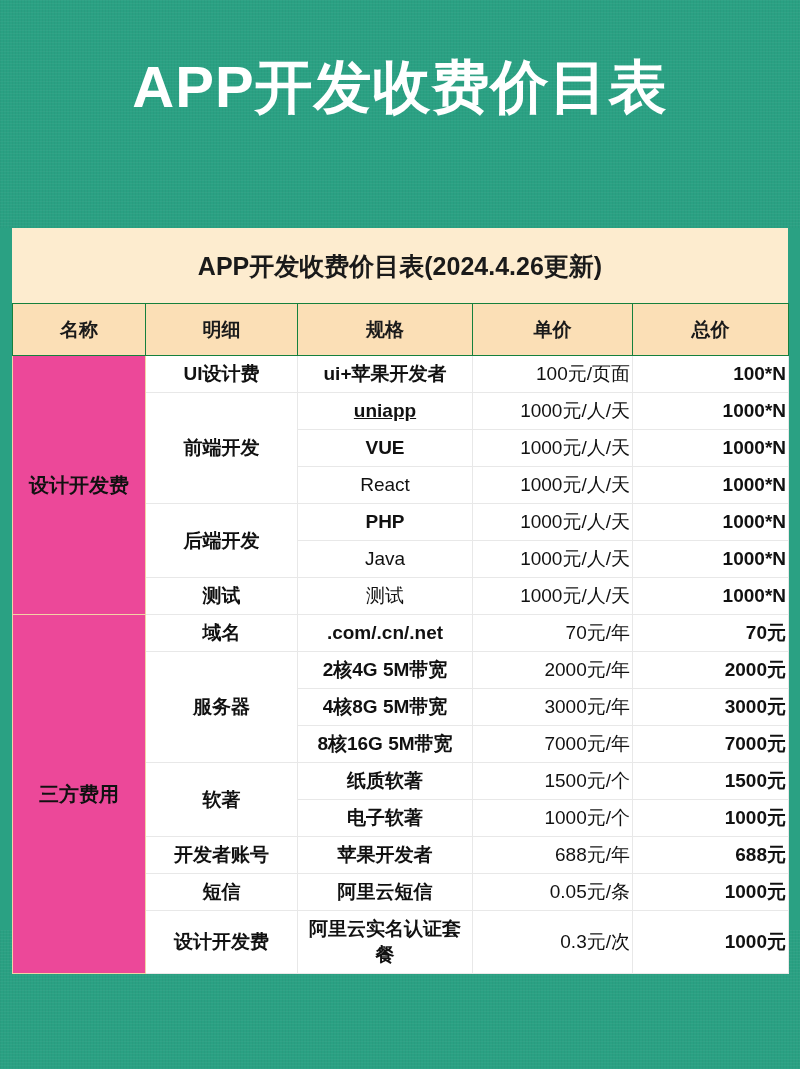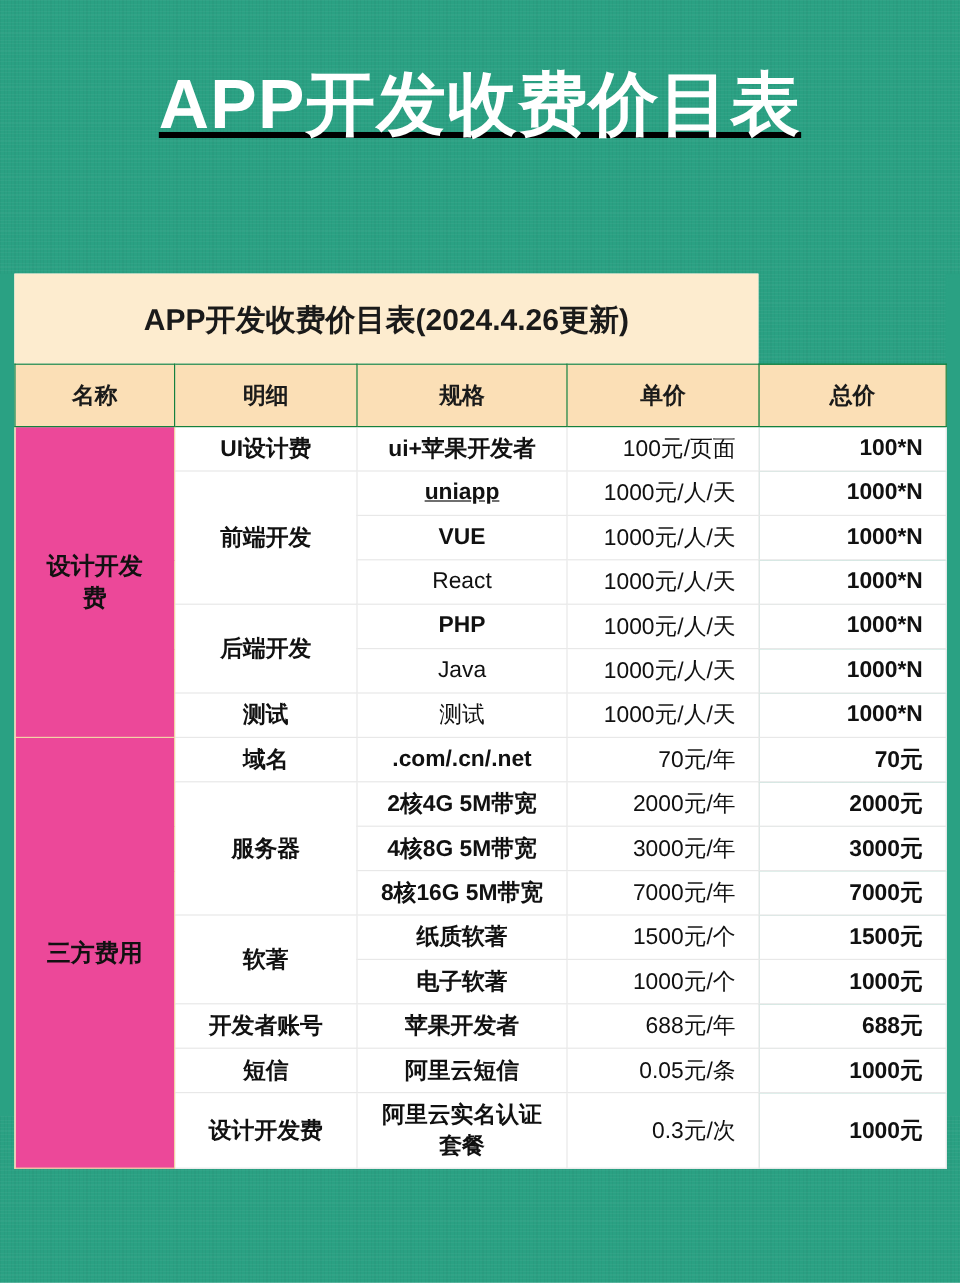--- a/index.html
+++ b/index.html
@@ -21,34 +21,33 @@
       repeating-linear-gradient(90deg, rgba(0,0,0,0.03) 0px, rgba(0,0,0,0.03) 1px, rgba(0,0,0,0) 1px, rgba(0,0,0,0) 3px);
     pointer-events: none;
   }
   .banner {
     position: absolute;
     top: 0; left: 0; right: 0;
     height: 176px;
     display: flex;
     align-items: center;
     justify-content: center;
-    text-decoration: underline;
   }
   .banner-title {
     color: #ffffff;
     font-size: 58px;
     font-weight: bold;
     letter-spacing: 1px;
     white-space: nowrap;
   }
   .card {
     position: absolute;
     top: 228px;
     left: 12px;
-    width: 620px;
+    width: 776px;
     background: #ffffff;
     padding: 0;
   }
   .card-header {
     background: #fdeccf;
     text-align: center;
     padding: 22px 0 20px 0;
     font-size: 25px;
     font-weight: bold;
     color: #1a1a1a;
@@ -71,21 +70,21 @@
     height: 52px;
     border: 1px solid #15803d;
     text-align: center;
   }
   tbody td {
     border: 1px solid #e8e8e8;
     text-align: center;
     font-size: 19px;
     color: #111;
     height: 34px;
-    padding: 5px 19px;
+    padding: 5px 2px;
     background: #ffffff;
   }
   tbody td.group {
     background: #ec4899;
     font-weight: bold;
     font-size: 20px;
     border: 1px solid #f2d3a6;
   }
   tbody td.detail { font-weight: bold; }
   tbody td.spec { font-weight: bold; }

